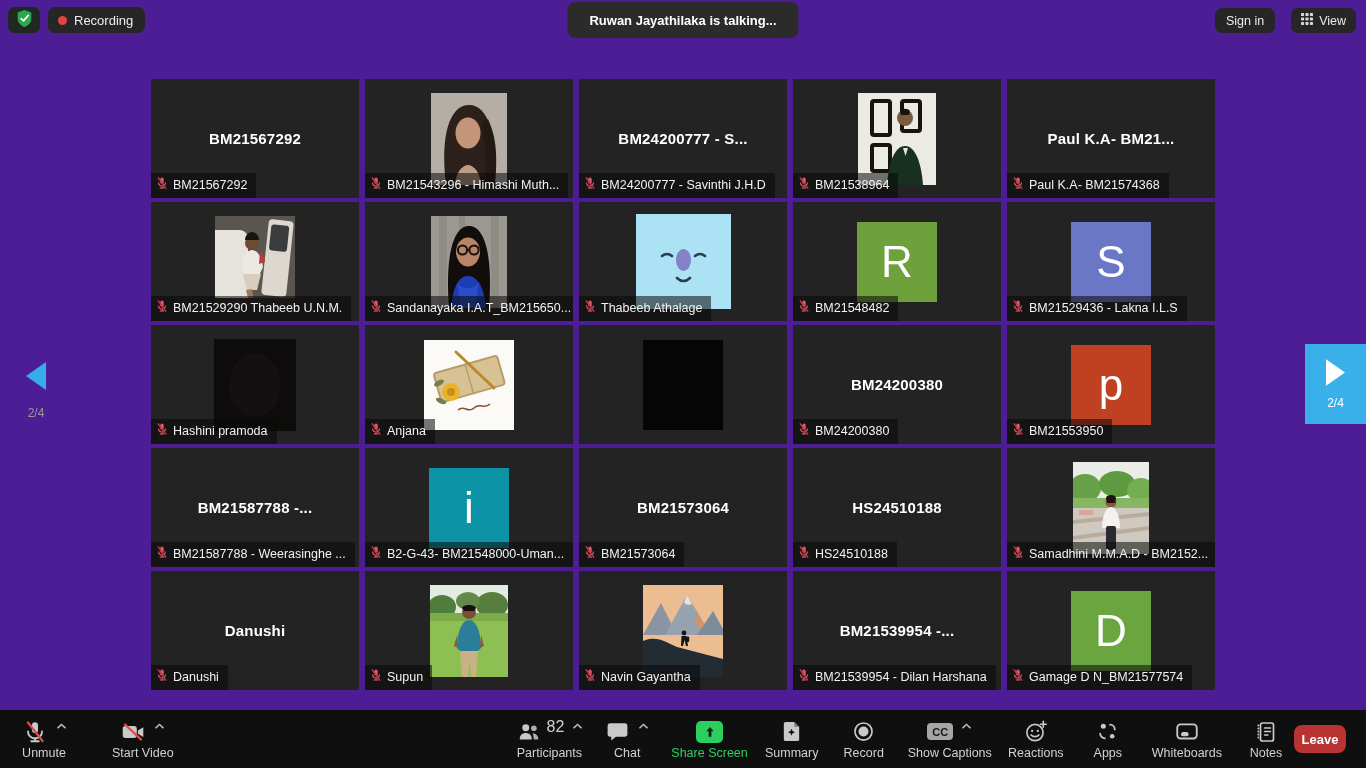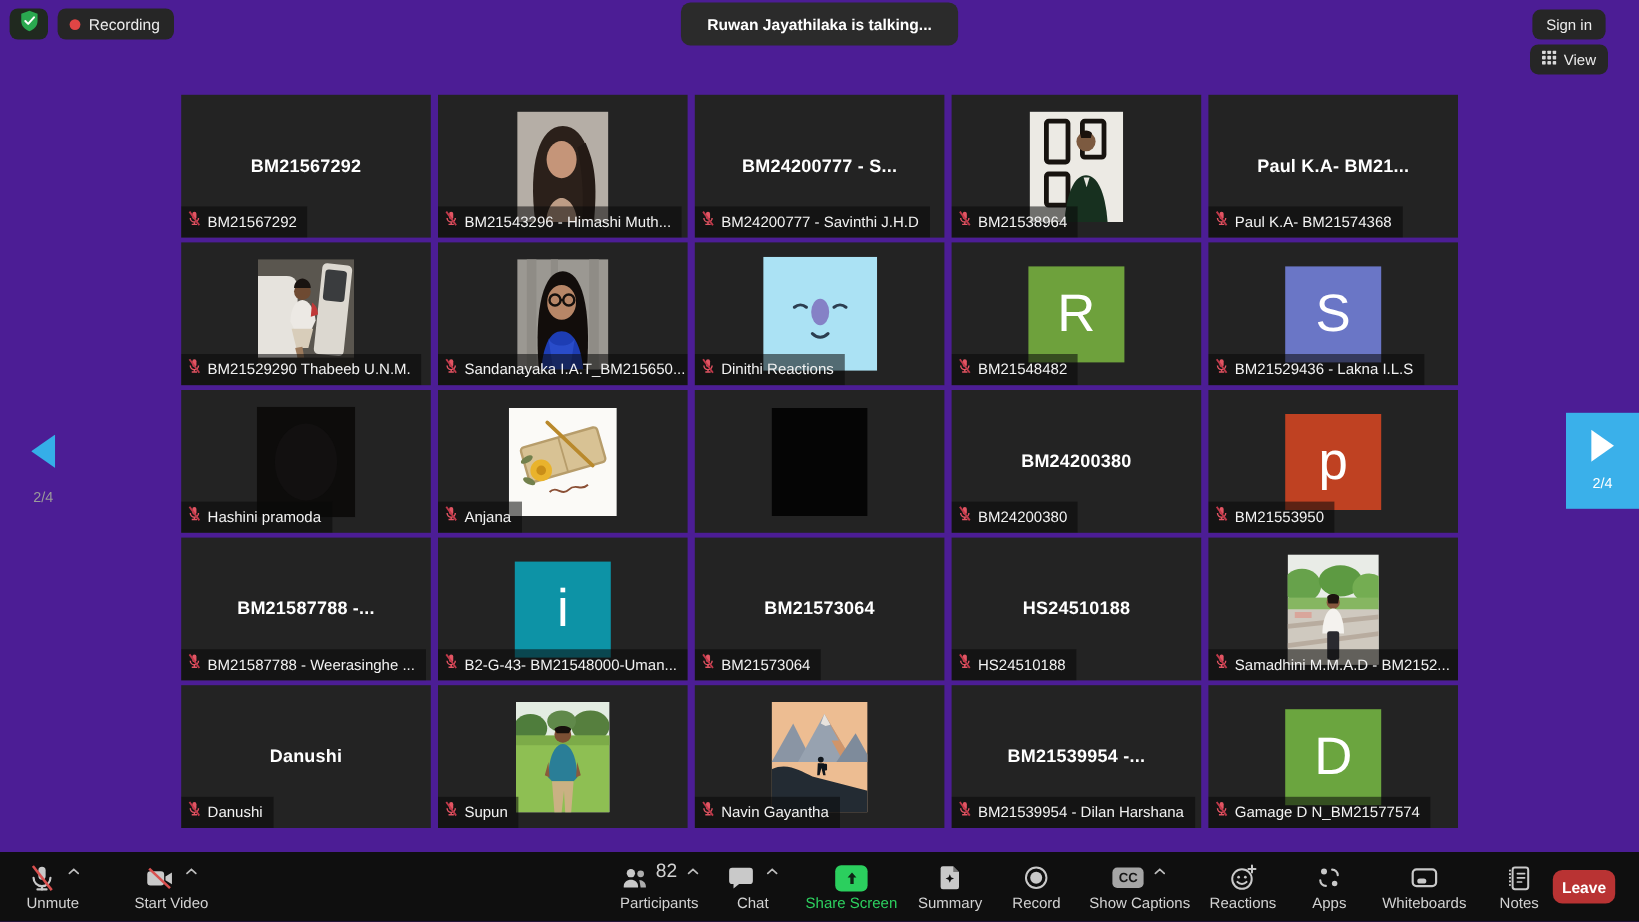--- a/index.html
+++ b/index.html
@@ -10,21 +10,21 @@
   
   .topbar { position:absolute; top:0; left:0; right:0; height:40px; }
   .tb-left { position:absolute; left:8px; top:7px; display:flex; align-items:center; gap:8px; }
   .pill { background:#262626; border-radius:7px; border:none; color:#ececec; display:flex; align-items:center; }
   .shield-pill { width:32px; height:26px; justify-content:center; background:#20291f; cursor:pointer; }
   .rec-pill { height:26px; padding:0 12px 0 10px; gap:7px; font-size:13px; cursor:pointer; }
   .rec-dot { width:9px; height:9px; border-radius:50%; background:#e04545; }
   .talking-pill { position:absolute; left:50%; top:2px; transform:translateX(-50%); height:36px;
     background:#2b2b2b; border-radius:8px; padding:0 22px; display:flex; align-items:center;
     color:#fff; font-size:13px; font-weight:700; white-space:nowrap; }
-  .tb-right { position:absolute; right:26px; top:8px; display:flex; align-items:center; gap:4px;flex-direction:column; }
+  .tb-right { position:absolute; right:10px; top:8px; display:flex; align-items:center; gap:16px; }
   .signin { height:25px; padding:0 11px; font-size:12.5px; cursor:pointer; }
   .view { height:25px; padding:0 10px; font-size:12.5px; gap:6px; cursor:pointer;text-align:right; }
 
   
   .gallery { position:absolute; top:40px; left:0; right:0; bottom:58px; }
   #grid { position:absolute; left:151px; top:39px; display:grid;
     grid-template-columns:repeat(5,208px); grid-auto-rows:119px; gap:4px 6px; }
   .tile { position:relative; background:#232323; overflow:hidden; cursor:pointer; }
   .center-name { position:absolute; inset:0; display:flex; align-items:center; justify-content:center;
     color:#fff; font-size:15px; font-weight:700; letter-spacing:.2px; }
@@ -317,21 +317,21 @@
         <svg viewBox="0 0 14 16" width="12" height="14">
                 <g fill="#e25563">
                   <rect x="5" y="1.5" width="4" height="7.5" rx="2"></rect>
                 </g>
                 <path d="M3 7.5a4 4 0 0 0 8 0" fill="none" stroke="#e25563" stroke-width="1.4"></path>
                 <line x1="7" y1="11.8" x2="7" y2="13.6" stroke="#e25563" stroke-width="1.4"></line>
                 <line x1="4.4" y1="13.8" x2="9.6" y2="13.8" stroke="#e25563" stroke-width="1.4"></line>
                 <line x1="2.2" y1="1.4" x2="11.8" y2="14.6" stroke="#c0394a" stroke-width="1.8"></line>
               </svg>
       </span>
-      <span class="nm">Dinithi Reactions</span>
+      <span class="nm">Thabeeb Athalage</span>
     </div>
   </div>
 
   <div class="tile">
     <div class="media">
             <div class="avatar-letter" style="background: rgb(110, 161, 60);">R</div>
           </div>
 
     <div class="name-tag">
       <span>

